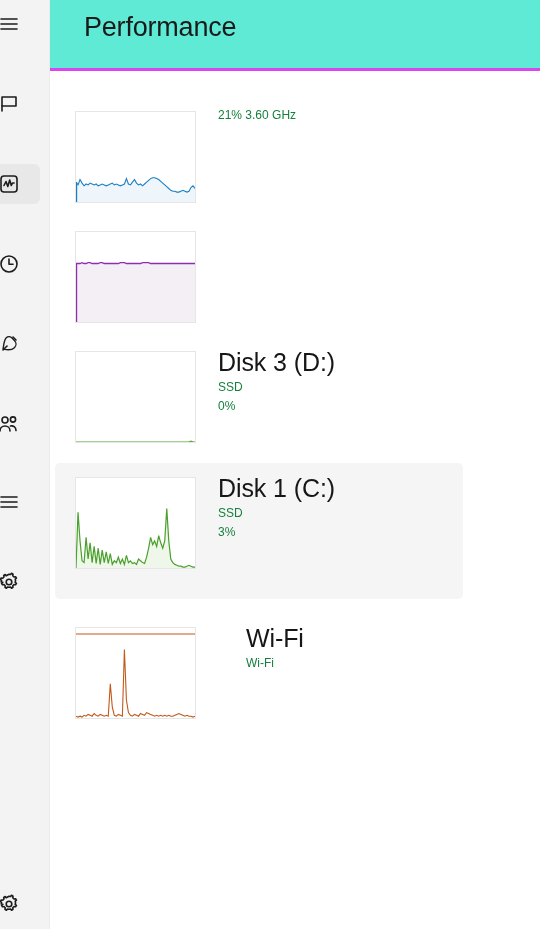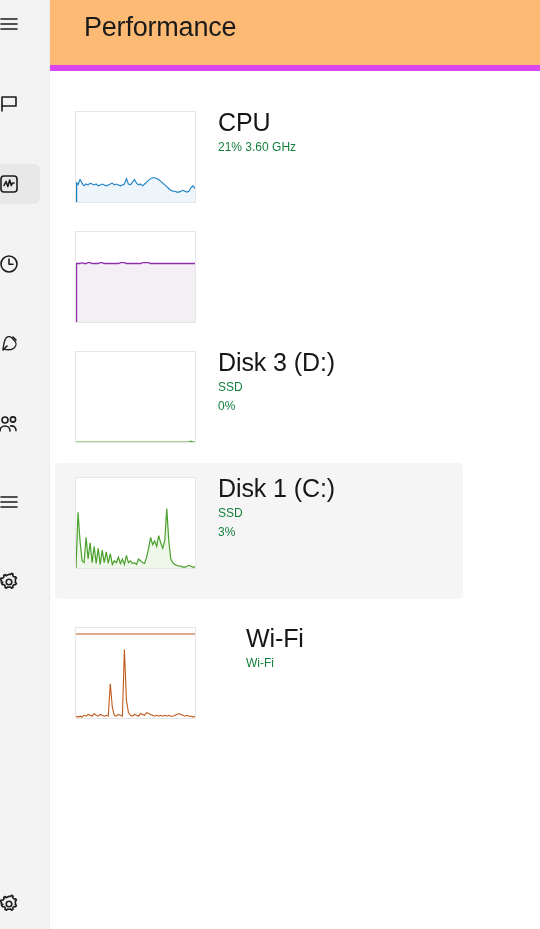--- a/index.html
+++ b/index.html
@@ -39,22 +39,22 @@
   .main {
     position: relative;
     width: 490px; height: 929px;
     background: #ffffff;
     flex: 0 0 490px;
     overflow: hidden;
   }
   .header {
     position: absolute; top: 0; left: 0;
     width: 490px; height: 71px;
-    background: #fdba74;
-    border-bottom: 6px solid #d946ef;
+    background: #5eead4;
+    border-bottom: 3px solid #d946ef;
   }
   .header-title {
     position: absolute;
     left: 34px; top: 12px;
     font-size: 27px;
     font-weight: 400;
     color: #1a1a1a;
     letter-spacing: -0.2px;
   }
 
@@ -238,21 +238,20 @@
 
       <div class="res-row" style="top:26px;">
         <div class="thumb">
           <svg viewBox="0 0 120 91" preserveAspectRatio="none">
               <path d="M0.00,70.98 L2.03,73.71 L4.07,68.25 L6.10,71.89 L8.14,74.62 L10.17,72.80 L12.20,73.71 L14.24,71.89 L16.27,72.80 L18.31,73.71 L20.34,72.80 L22.37,74.62 L24.41,73.71 L26.44,72.80 L28.47,73.71 L30.51,74.62 L32.54,73.71 L34.58,72.80 L36.61,71.89 L38.64,73.71 L40.68,72.80 L42.71,73.71 L44.75,74.62 L46.78,73.71 L48.81,72.80 L50.85,67.34 L52.88,72.80 L54.92,73.71 L56.95,70.98 L58.98,68.25 L61.02,71.89 L63.05,73.71 L65.08,72.80 L67.12,74.62 L69.15,72.80 L71.19,70.98 L73.22,69.16 L75.25,67.34 L77.29,66.43 L79.32,66.43 L81.36,67.34 L83.39,68.25 L85.42,70.07 L87.46,71.89 L89.49,73.71 L91.53,75.53 L93.56,77.35 L95.59,79.17 L97.63,80.08 L99.66,80.08 L101.69,80.99 L103.73,80.99 L105.76,80.08 L107.80,79.17 L109.83,80.08 L111.86,80.99 L113.90,80.08 L115.93,76.44 L117.97,74.62 L120.00,77.35 L120,91 L0,91 Z" fill="#eff6fb"></path>
               <path d="M0.00,70.98 L2.03,73.71 L4.07,68.25 L6.10,71.89 L8.14,74.62 L10.17,72.80 L12.20,73.71 L14.24,71.89 L16.27,72.80 L18.31,73.71 L20.34,72.80 L22.37,74.62 L24.41,73.71 L26.44,72.80 L28.47,73.71 L30.51,74.62 L32.54,73.71 L34.58,72.80 L36.61,71.89 L38.64,73.71 L40.68,72.80 L42.71,73.71 L44.75,74.62 L46.78,73.71 L48.81,72.80 L50.85,67.34 L52.88,72.80 L54.92,73.71 L56.95,70.98 L58.98,68.25 L61.02,71.89 L63.05,73.71 L65.08,72.80 L67.12,74.62 L69.15,72.80 L71.19,70.98 L73.22,69.16 L75.25,67.34 L77.29,66.43 L79.32,66.43 L81.36,67.34 L83.39,68.25 L85.42,70.07 L87.46,71.89 L89.49,73.71 L91.53,75.53 L93.56,77.35 L95.59,79.17 L97.63,80.08 L99.66,80.08 L101.69,80.99 L103.73,80.99 L105.76,80.08 L107.80,79.17 L109.83,80.08 L111.86,80.99 L113.90,80.08 L115.93,76.44 L117.97,74.62 L120.00,77.35" fill="none" stroke="#1b7fc4" stroke-width="1.1" vector-effect="non-scaling-stroke"></path>
               <line x1="0.5" y1="70.98" x2="0.5" y2="91" stroke="#1b7fc4" stroke-width="1.4" vector-effect="non-scaling-stroke"></line>
             </svg>
         </div>
         <div class="res-text">
-          <div class="res-title">CPU</div>
           <div class="res-sub">21%  3.60 GHz</div>
         </div>
       </div>
 
       <div class="res-row" style="top:146px;">
         <div class="thumb">
           <svg viewBox="0 0 120 91" preserveAspectRatio="none">
               <path d="M0.00,31.85 L2.03,31.85 L4.07,31.85 L6.10,30.94 L8.14,31.85 L10.17,31.85 L12.20,30.94 L14.24,30.94 L16.27,31.85 L18.31,31.85 L20.34,31.85 L22.37,31.85 L24.41,30.94 L26.44,30.94 L28.47,31.85 L30.51,31.85 L32.54,31.85 L34.58,31.85 L36.61,31.85 L38.64,31.85 L40.68,31.85 L42.71,31.85 L44.75,30.94 L46.78,30.94 L48.81,30.94 L50.85,31.85 L52.88,31.85 L54.92,31.85 L56.95,31.85 L58.98,31.85 L61.02,31.85 L63.05,31.85 L65.08,31.85 L67.12,30.94 L69.15,30.94 L71.19,30.94 L73.22,30.94 L75.25,31.85 L77.29,31.85 L79.32,31.85 L81.36,31.85 L83.39,31.85 L85.42,31.85 L87.46,31.85 L89.49,31.85 L91.53,31.85 L93.56,31.85 L95.59,31.85 L97.63,31.85 L99.66,31.85 L101.69,31.85 L103.73,31.85 L105.76,31.85 L107.80,31.85 L109.83,31.85 L111.86,31.85 L113.90,31.85 L115.93,31.85 L117.97,31.85 L120.00,31.85 L120,91 L0,91 Z" fill="#f4eff5"></path>
               <path d="M0.00,31.85 L2.03,31.85 L4.07,31.85 L6.10,30.94 L8.14,31.85 L10.17,31.85 L12.20,30.94 L14.24,30.94 L16.27,31.85 L18.31,31.85 L20.34,31.85 L22.37,31.85 L24.41,30.94 L26.44,30.94 L28.47,31.85 L30.51,31.85 L32.54,31.85 L34.58,31.85 L36.61,31.85 L38.64,31.85 L40.68,31.85 L42.71,31.85 L44.75,30.94 L46.78,30.94 L48.81,30.94 L50.85,31.85 L52.88,31.85 L54.92,31.85 L56.95,31.85 L58.98,31.85 L61.02,31.85 L63.05,31.85 L65.08,31.85 L67.12,30.94 L69.15,30.94 L71.19,30.94 L73.22,30.94 L75.25,31.85 L77.29,31.85 L79.32,31.85 L81.36,31.85 L83.39,31.85 L85.42,31.85 L87.46,31.85 L89.49,31.85 L91.53,31.85 L93.56,31.85 L95.59,31.85 L97.63,31.85 L99.66,31.85 L101.69,31.85 L103.73,31.85 L105.76,31.85 L107.80,31.85 L109.83,31.85 L111.86,31.85 L113.90,31.85 L115.93,31.85 L117.97,31.85 L120.00,31.85" fill="none" stroke="#8f2fb0" stroke-width="1.3" vector-effect="non-scaling-stroke"></path>
               <line x1="0.5" y1="31.85" x2="0.5" y2="91" stroke="#8f2fb0" stroke-width="1.4" vector-effect="non-scaling-stroke"></line>

